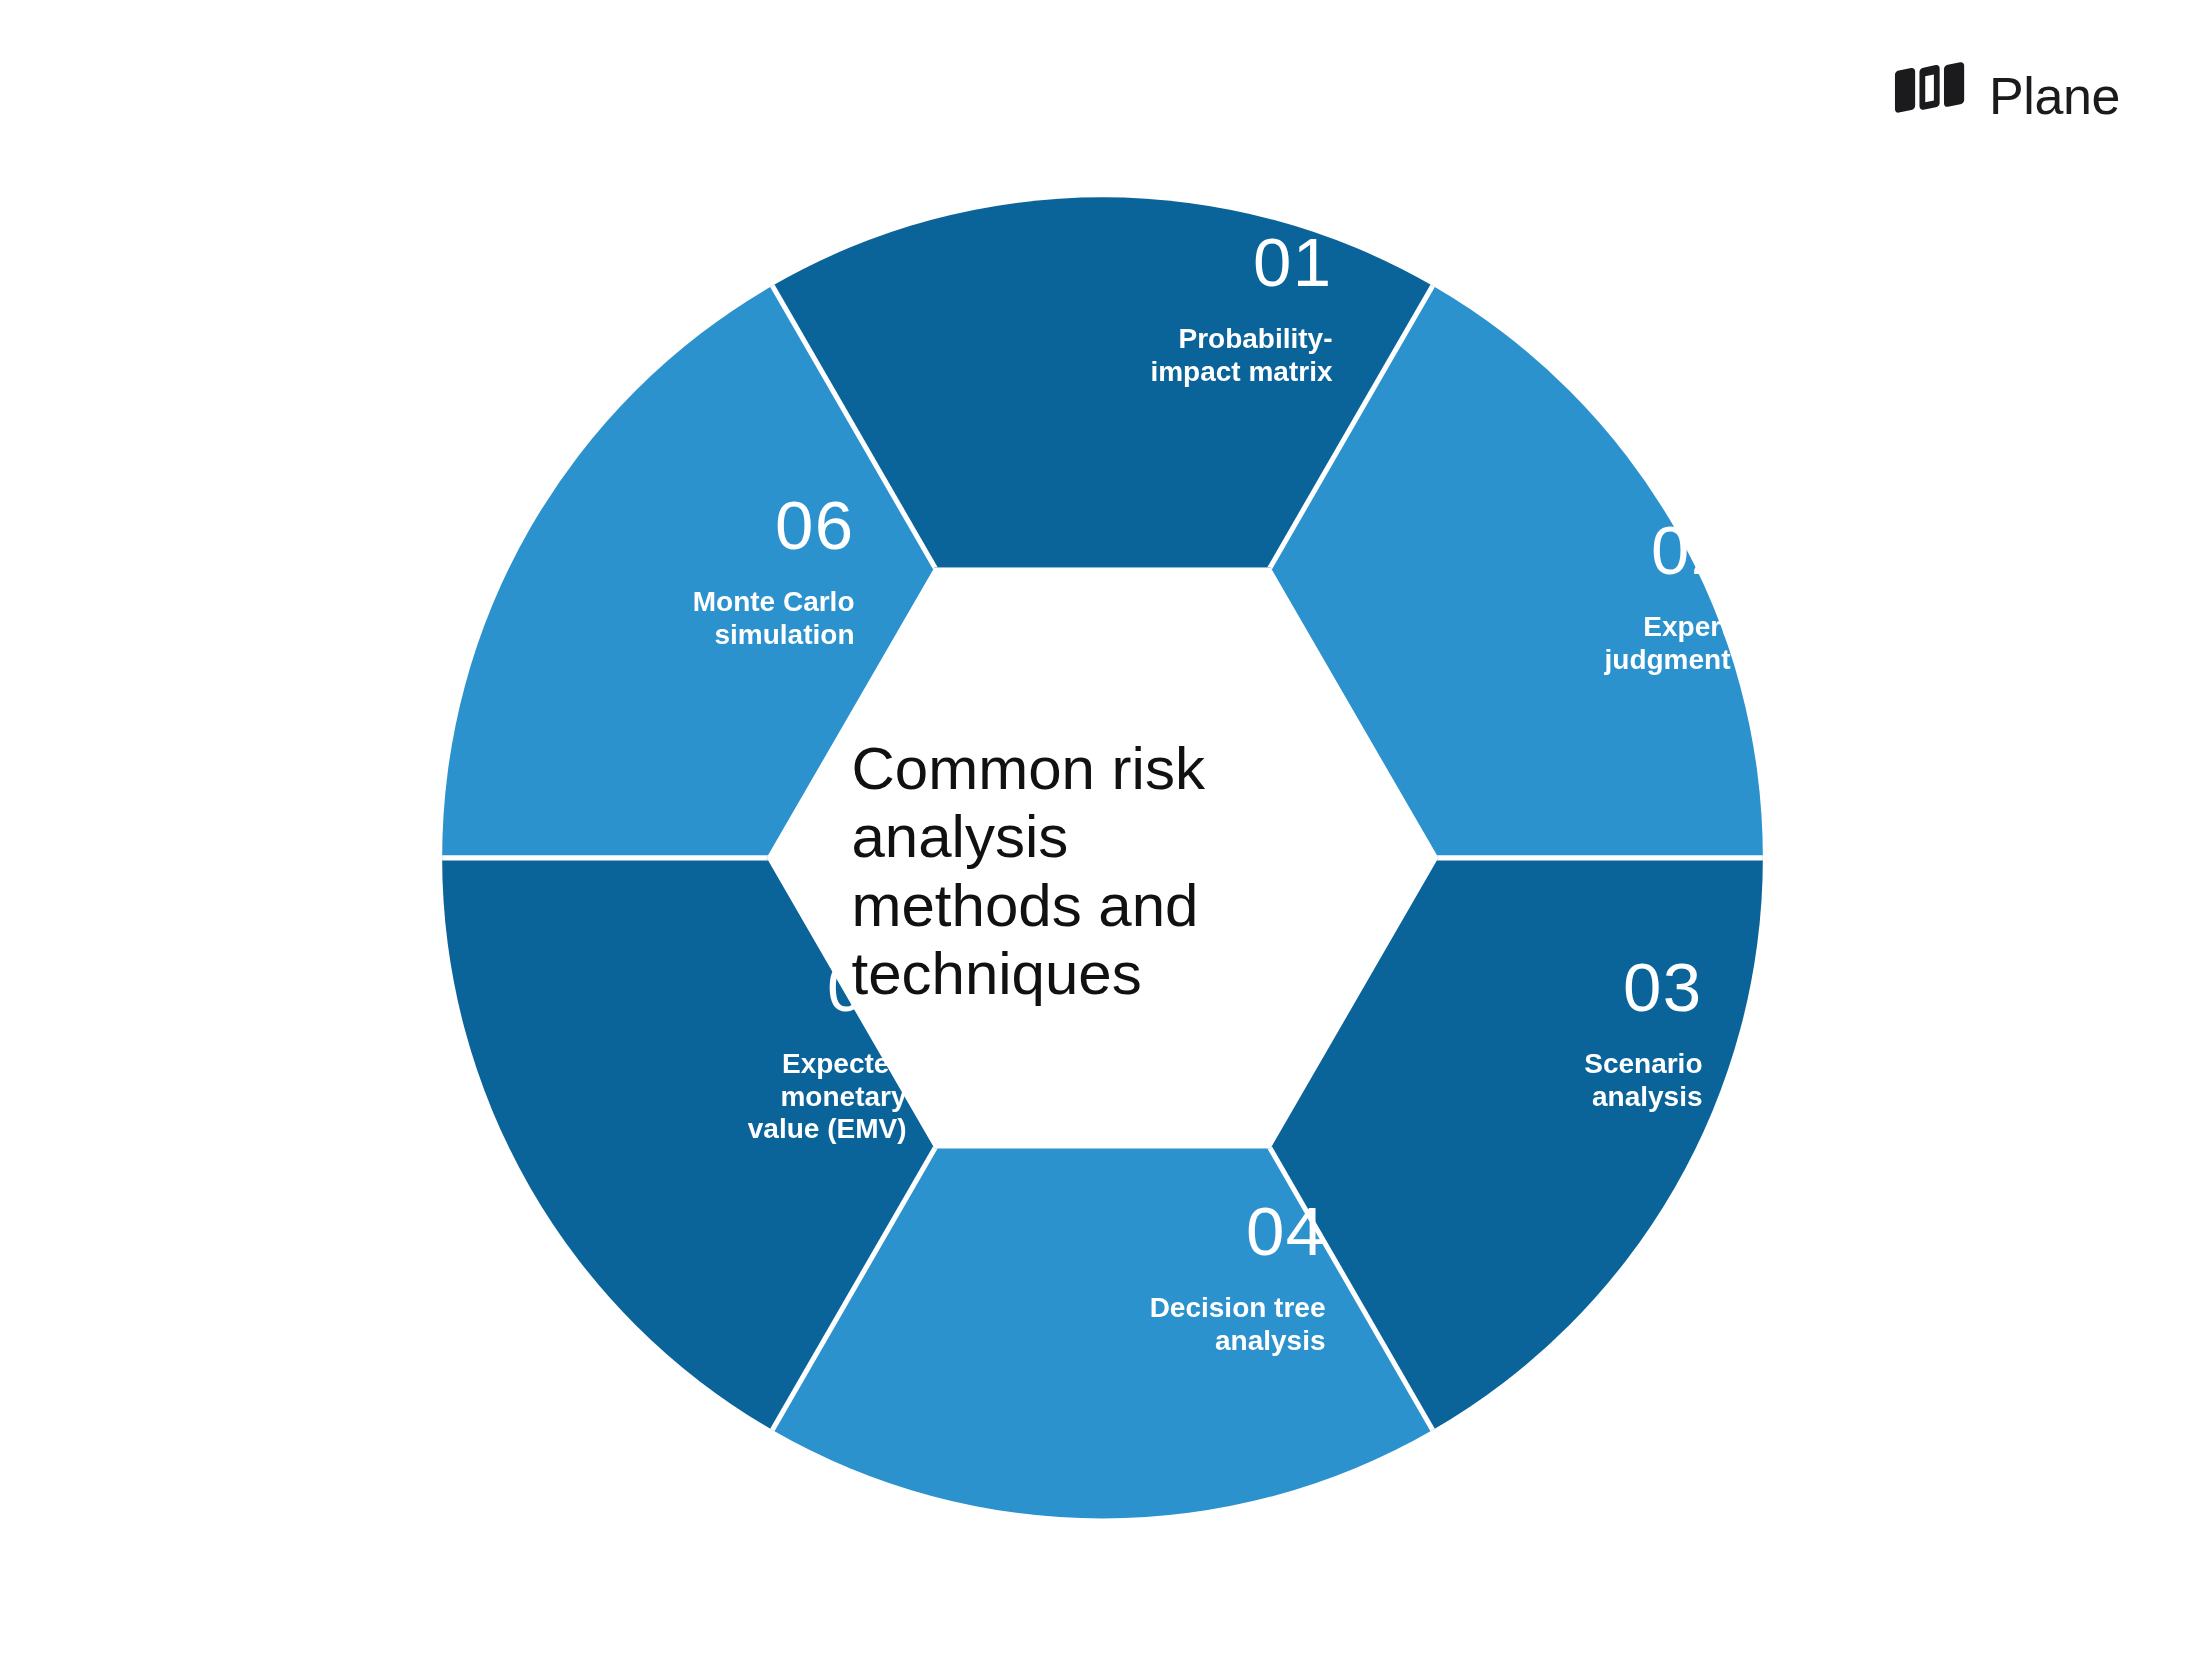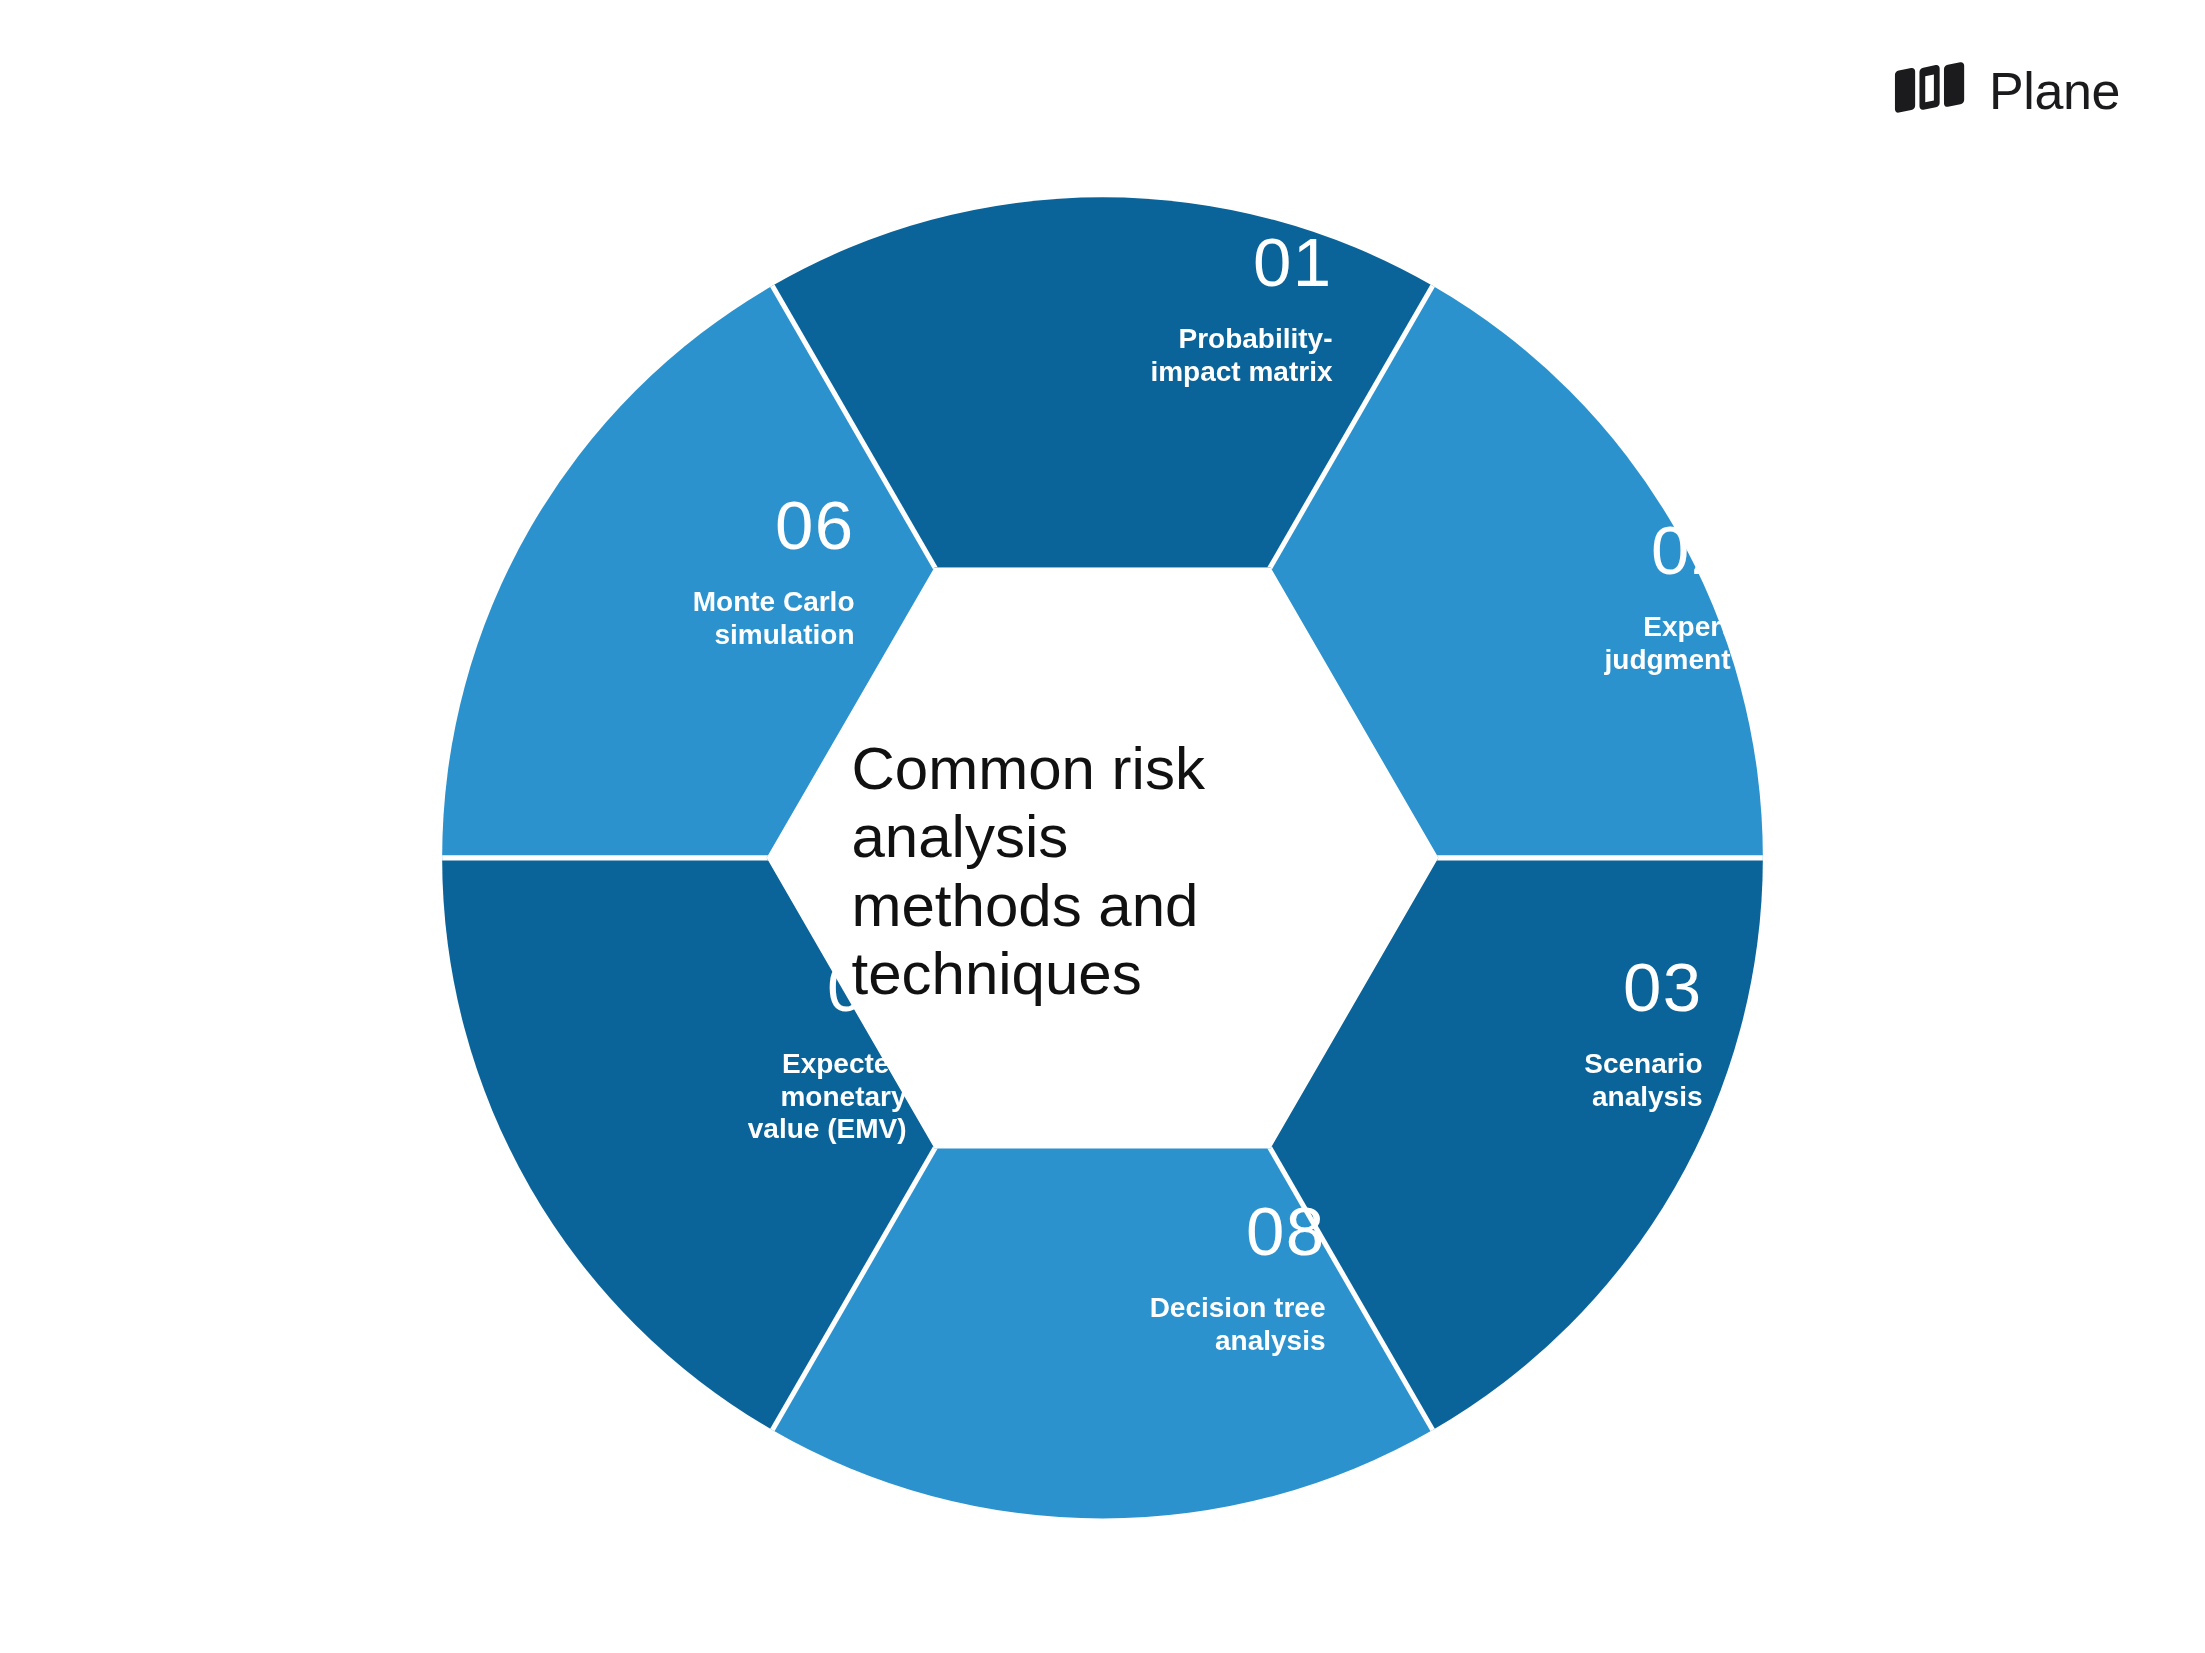--- a/index.html
+++ b/index.html
@@ -16,21 +16,21 @@
     font-family: "Liberation Sans", sans-serif;
     -webkit-font-smoothing: antialiased;
   }
 
   
   .brand {
     position: absolute;
     top: 60px;
     right: 85px;
     display: flex;
-    align-items: center;
+    align-items: flex-end;
     gap: 18.7px;
   }
   .brand-mark {
     width: 78px;
     height: 62px;
     display: block;
   }
   .brand-name {
     font-family: "Liberation Sans", sans-serif;
     font-size: 52px;
@@ -156,21 +156,21 @@
 judgment</div>
   </div>
 
   <div class="seg-label" style="left:1530px; top:940px; transform:translateX(-50%); width:345px;">
     <div class="seg-num">03</div>
     <div class="seg-title">Scenario
 analysis</div>
   </div>
 
   <div class="seg-label" style="left:1103px; top:1184px; transform:translateX(-50%); width:445px;">
-    <div class="seg-num">08</div>
+    <div class="seg-num">04</div>
     <div class="seg-title">Decision tree
 analysis</div>
   </div>
 
   <div class="seg-label" style="left:734px; top:940px; transform:translateX(-50%); width:345px;">
     <div class="seg-num">05</div>
     <div class="seg-title">Expected
 monetary
 value (EMV)</div>
   </div>

